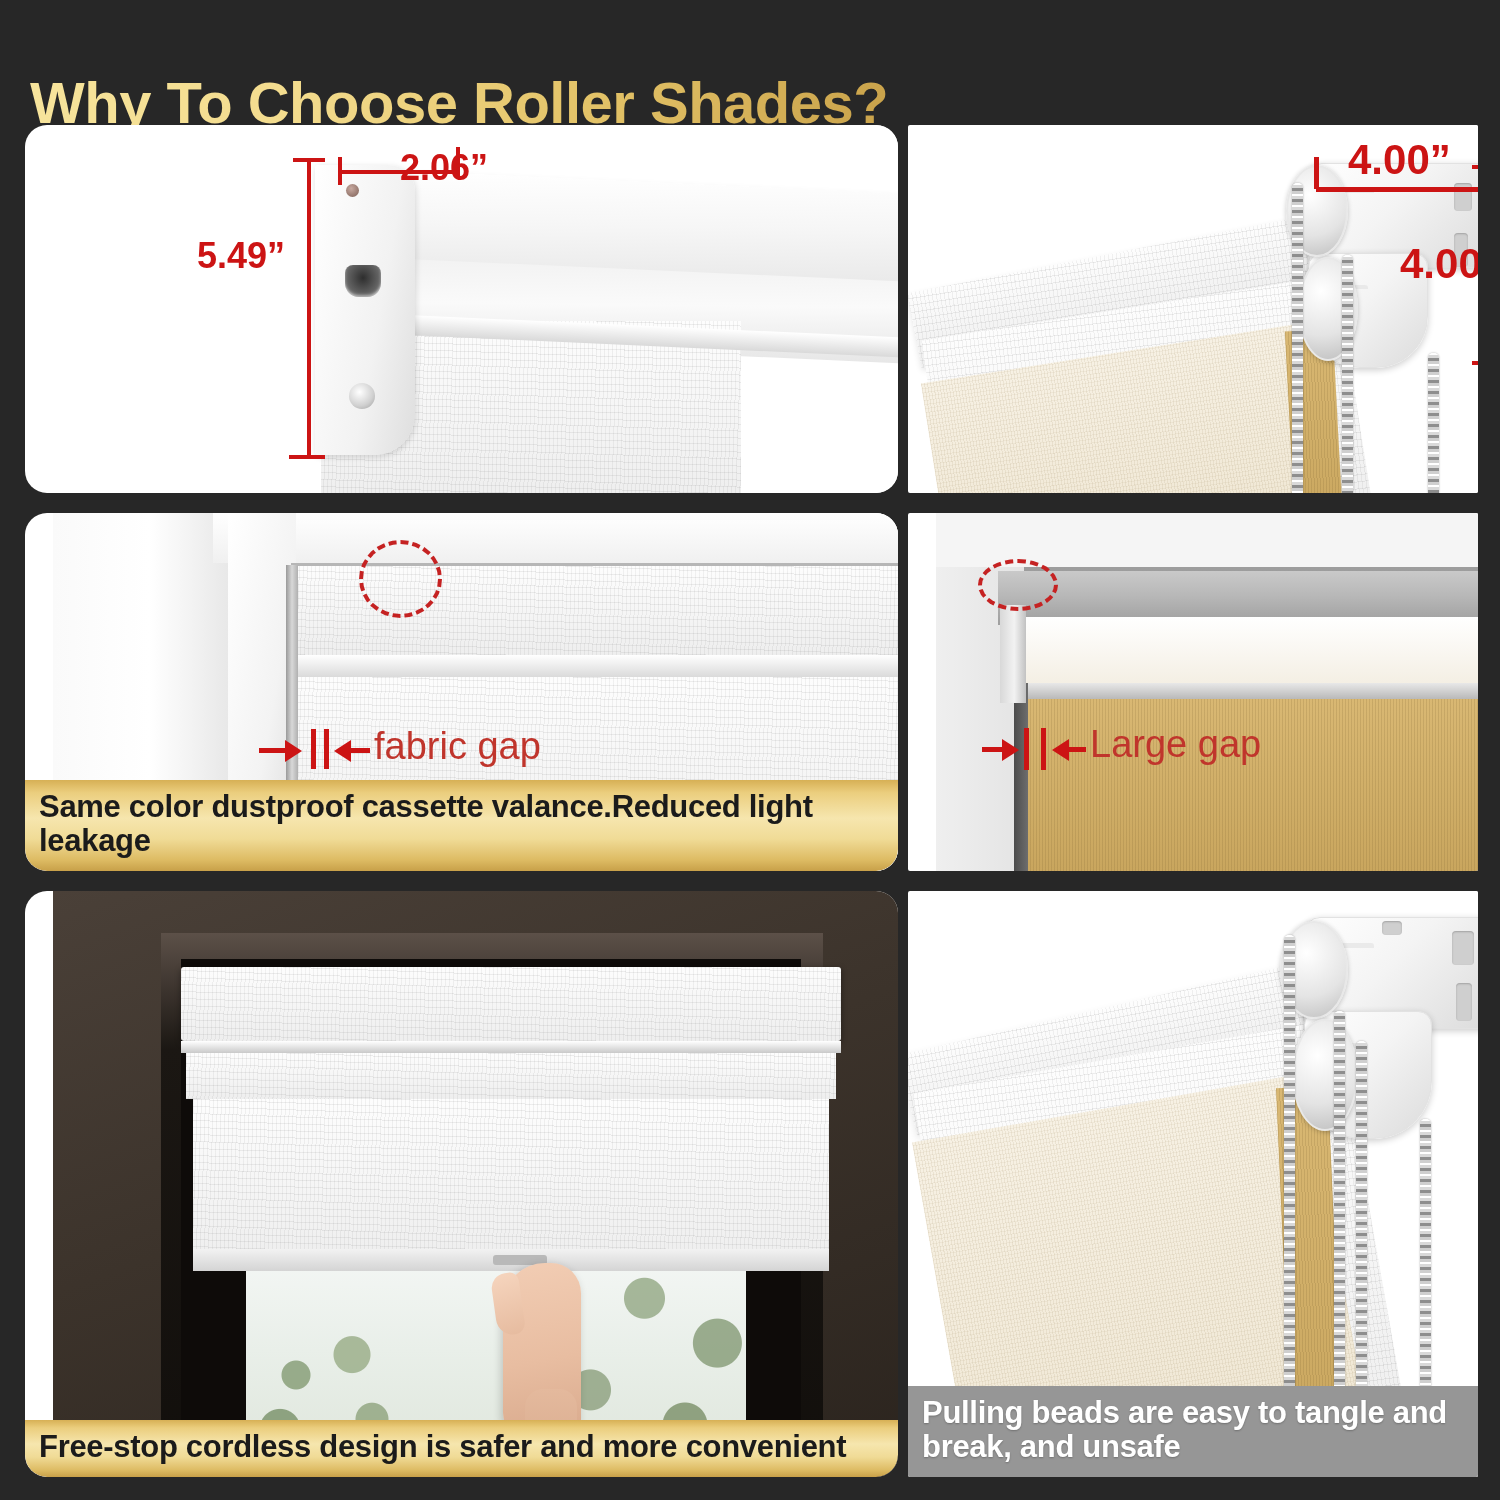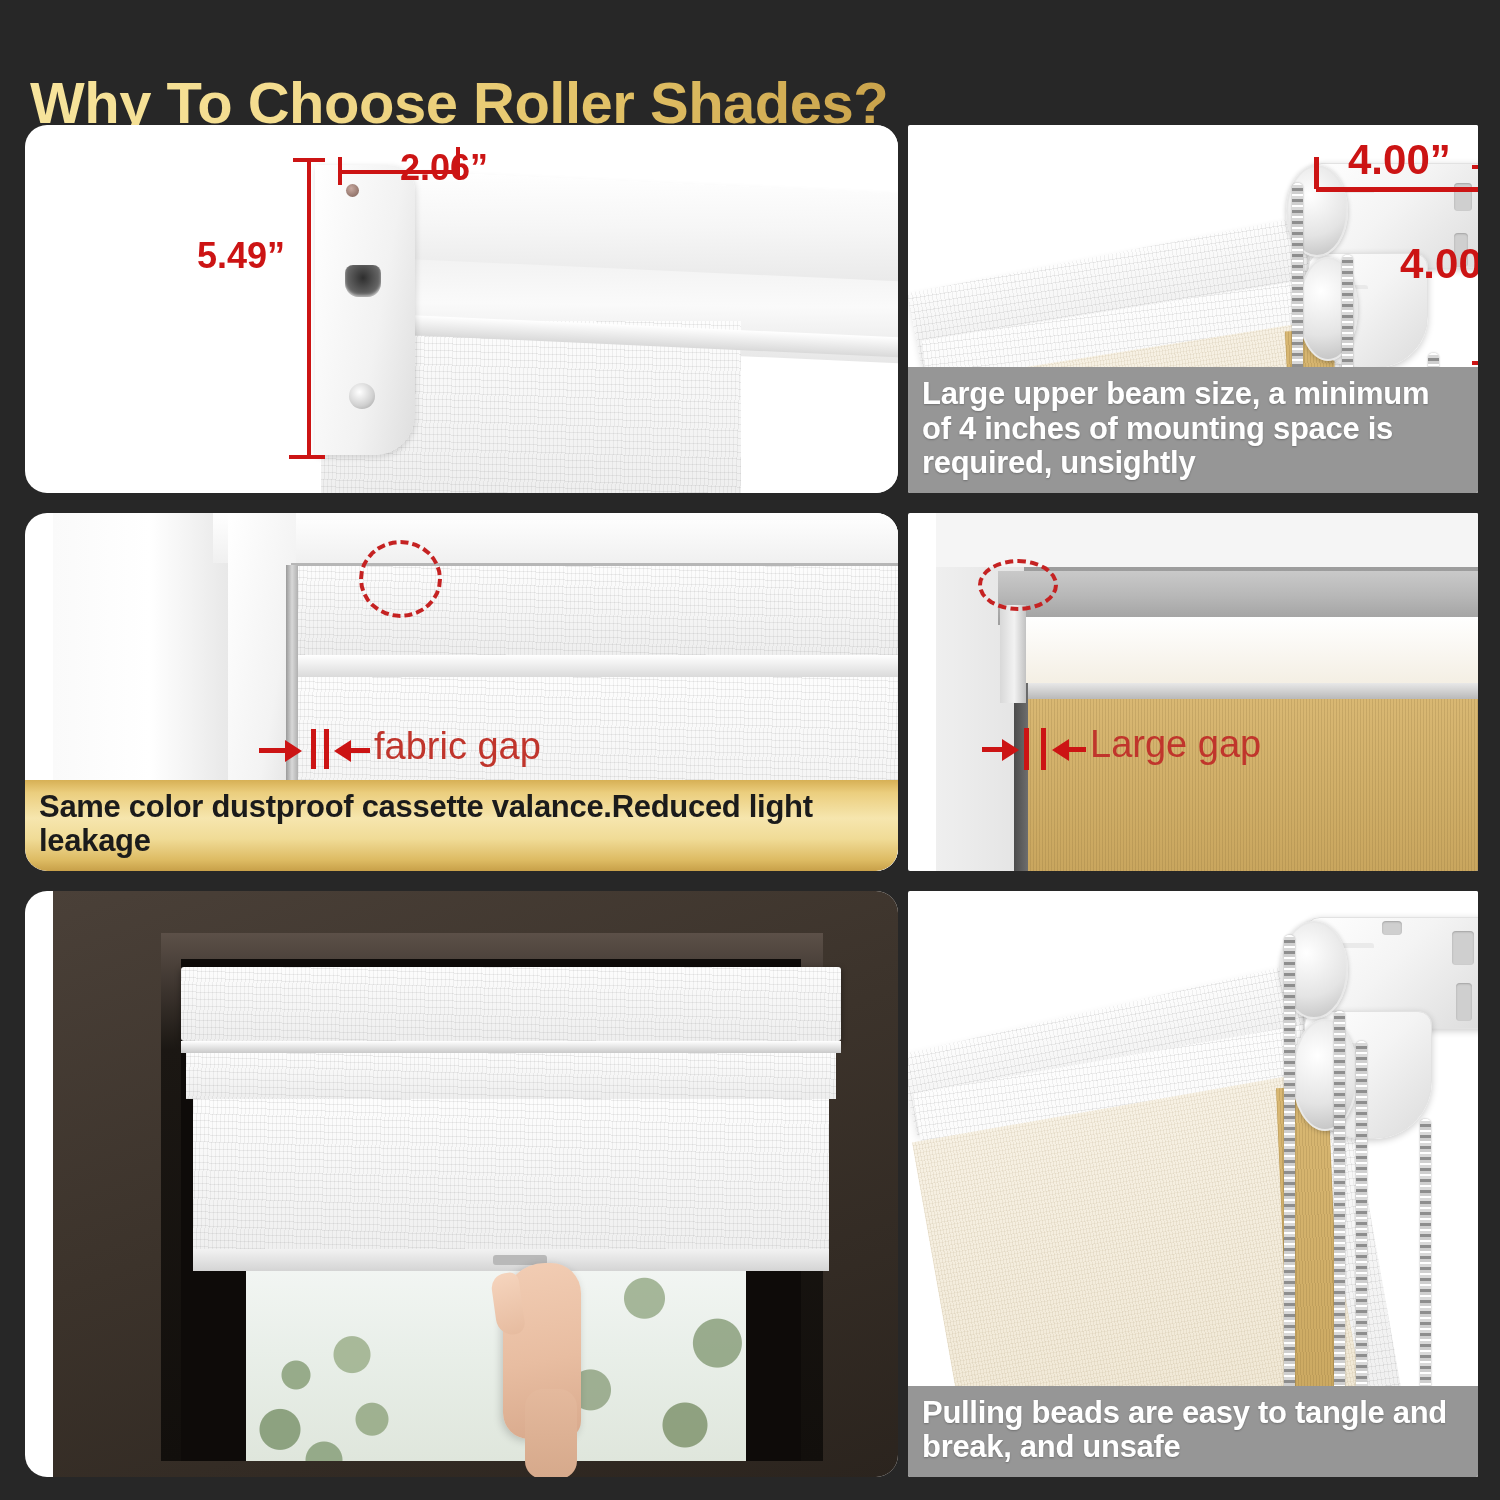--- a/index.html
+++ b/index.html
@@ -244,21 +244,20 @@
       <div class="dim-line" style="left:380px; top:62px; width:168px; height:5px;"></div>
       <div class="dim-line" style="left:378px; top:32px; width:5px; height:32px;"></div>
       <div class="dim-line" style="left:544px; top:46px; width:5px; height:32px;"></div>
       <div class="dim-text" style="left:412px; top:11px; font-size:42px;">4.00”</div>
 
       <div class="dim-line" style="left:548px; top:40px; width:4px; height:200px;"></div>
       <div class="dim-line" style="left:536px; top:40px; width:30px; height:4px;"></div>
       <div class="dim-line" style="left:536px; top:236px; width:30px; height:4px;"></div>
       <div class="dim-text" style="left:464px; top:115px; font-size:42px;">4.00”</div>
     </div>
-    <div class="caption gray">Large upper beam size, a minimum of 4 inches of mounting space is required, unsightly</div>
   </div>
 
   <div class="panel left row2">
     <div class="scene" style="background:#fbfbfb;">
 
       <div style="
         position:absolute; left:0; top:0; width:175px; height:100%;
         background:linear-gradient(90deg,#fafafa,#ffffff 55%,#e8e8e8 100%);"></div>
       <div style="
         position:absolute; left:160px; top:0; width:713px; height:50px;
@@ -391,20 +390,21 @@
         border-radius:42px 30px 18px 26px;
         box-shadow:-2px 2px 8px rgba(0,0,0,.18);"></div>
       <div style="
         position:absolute; left:441px; top:382px; width:28px; height:62px;
         background:linear-gradient(170deg,#f6d5be,#e6bb9f);
         border-radius:16px 10px 12px 18px; transform:rotate(-8deg);"></div>
       <div style="
         position:absolute; left:472px; top:498px; width:52px; height:90px;
         background:linear-gradient(180deg,#e4b99d,#d6a98b); border-radius:18px;"></div>
     </div>
+    <div class="caption gold">Free-stop cordless design is safer and more convenient</div>
   </div>
 
   <div class="panel right row3">
     <div class="scene" style="background:#ffffff;">
 
       <div class="fabric-white" style="
         position:absolute; left:-40px; top:60px; width:460px; height:82px;
         transform:rotate(-13deg); transform-origin:right center;
         box-shadow:0 4px 8px rgba(0,0,0,.10);"></div>
 

